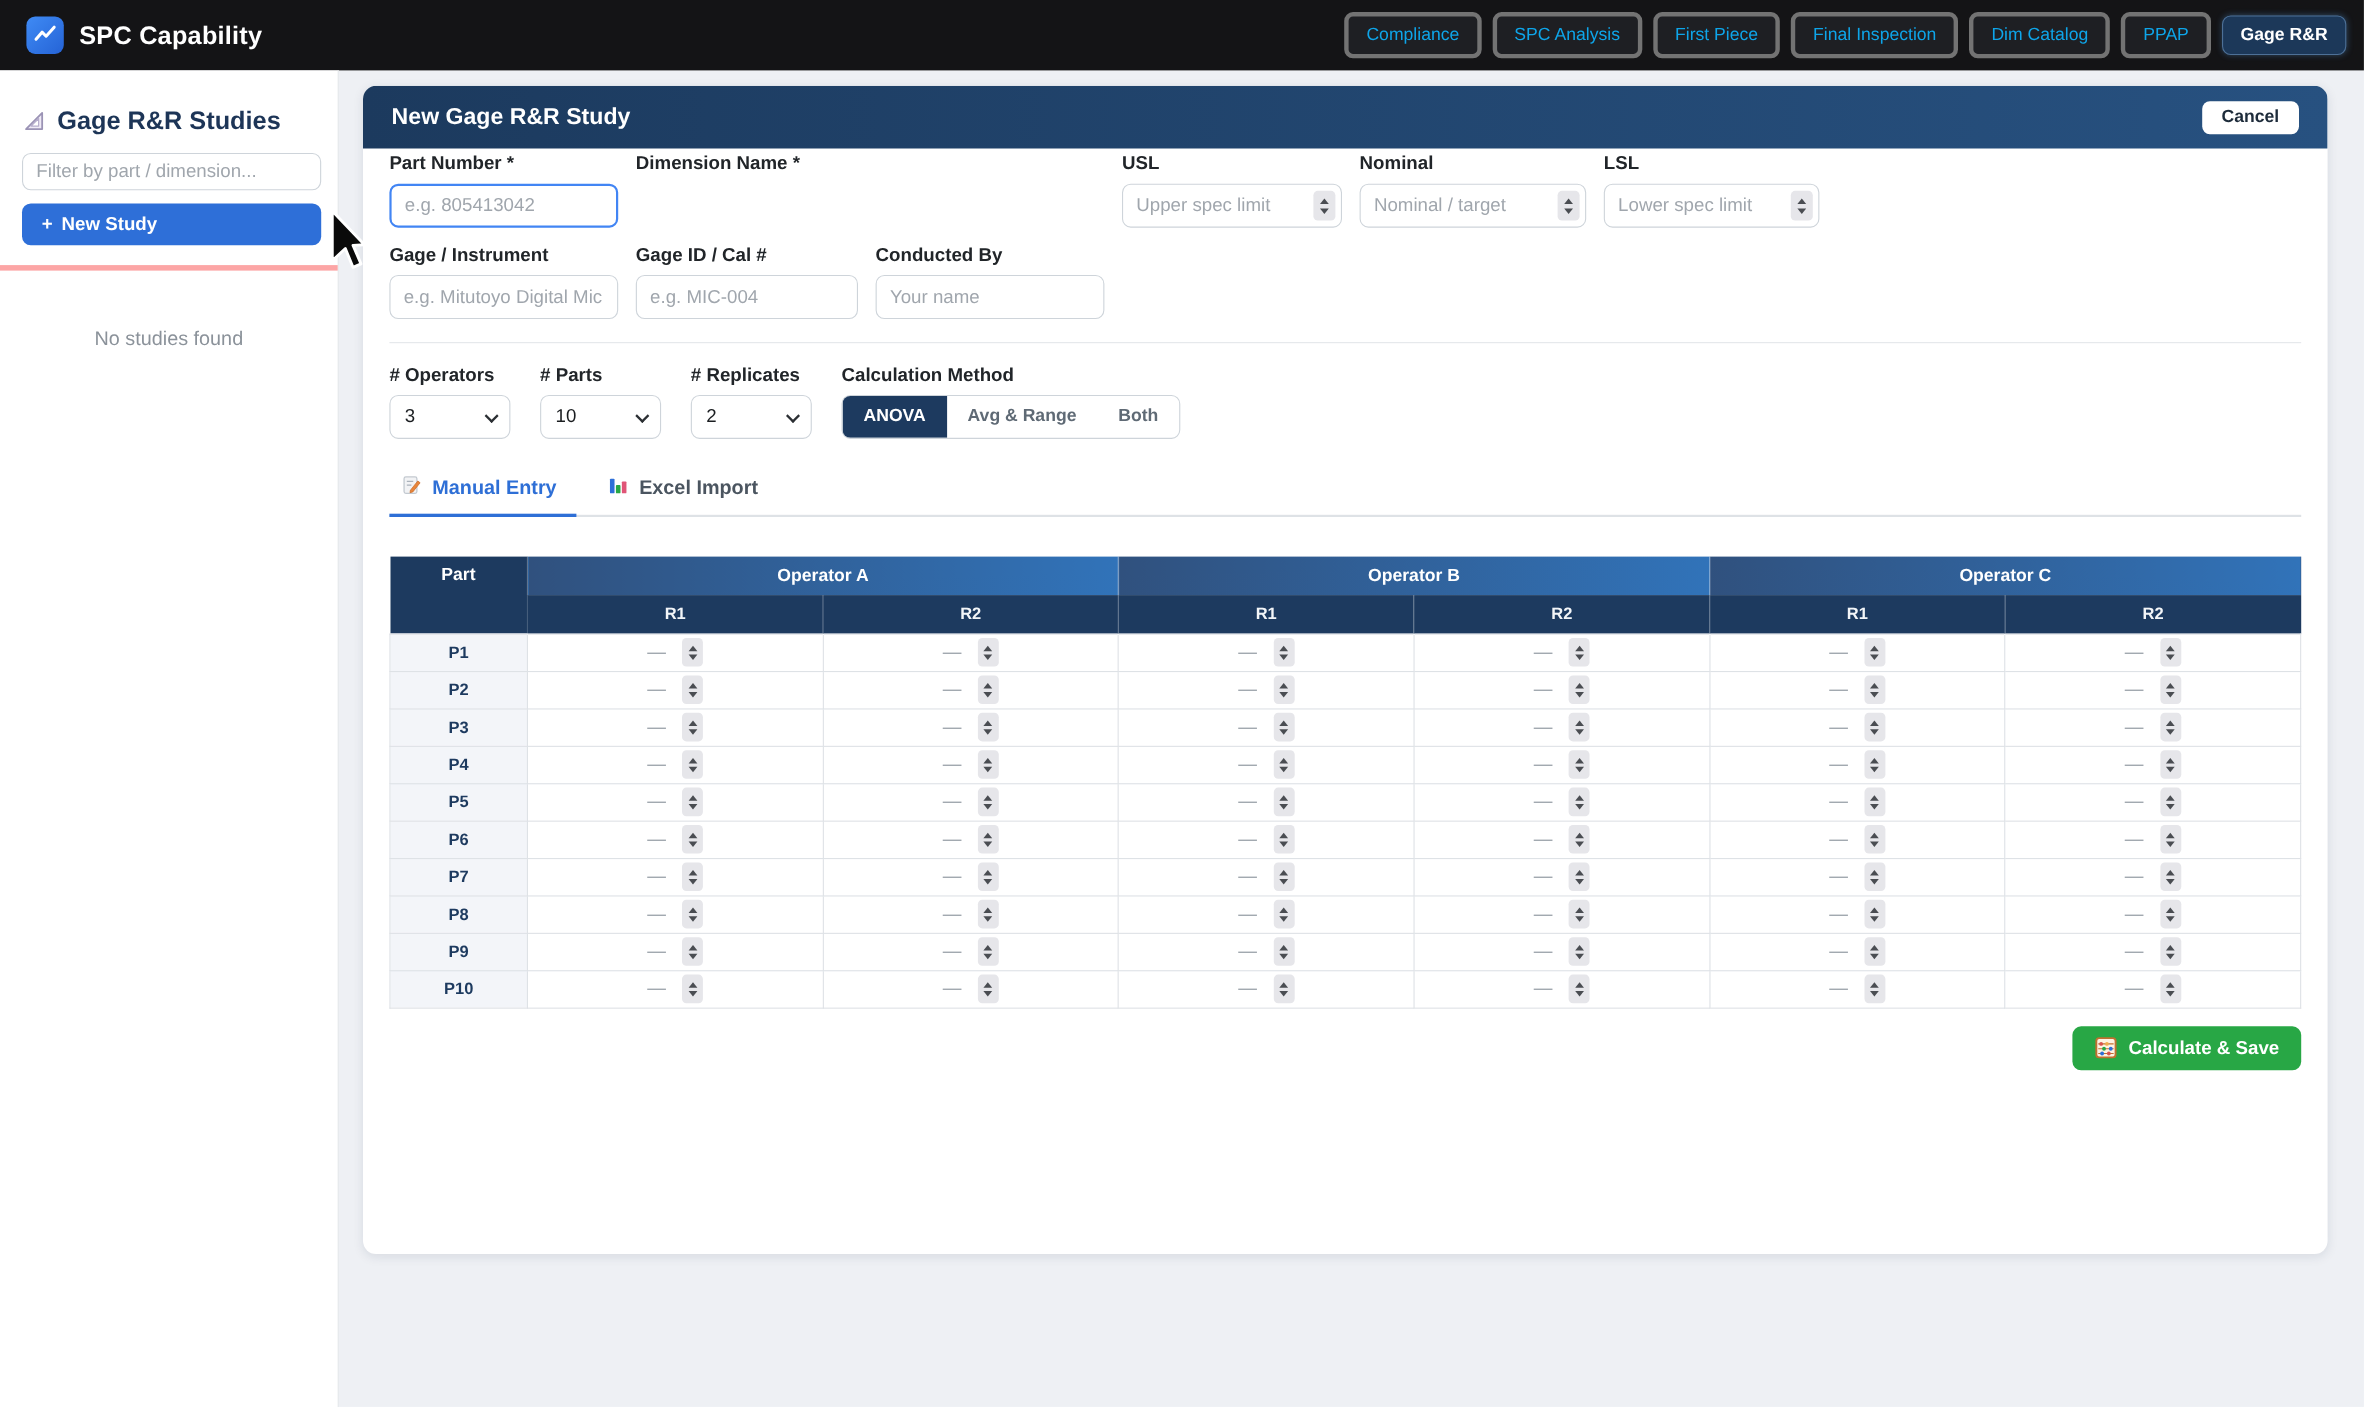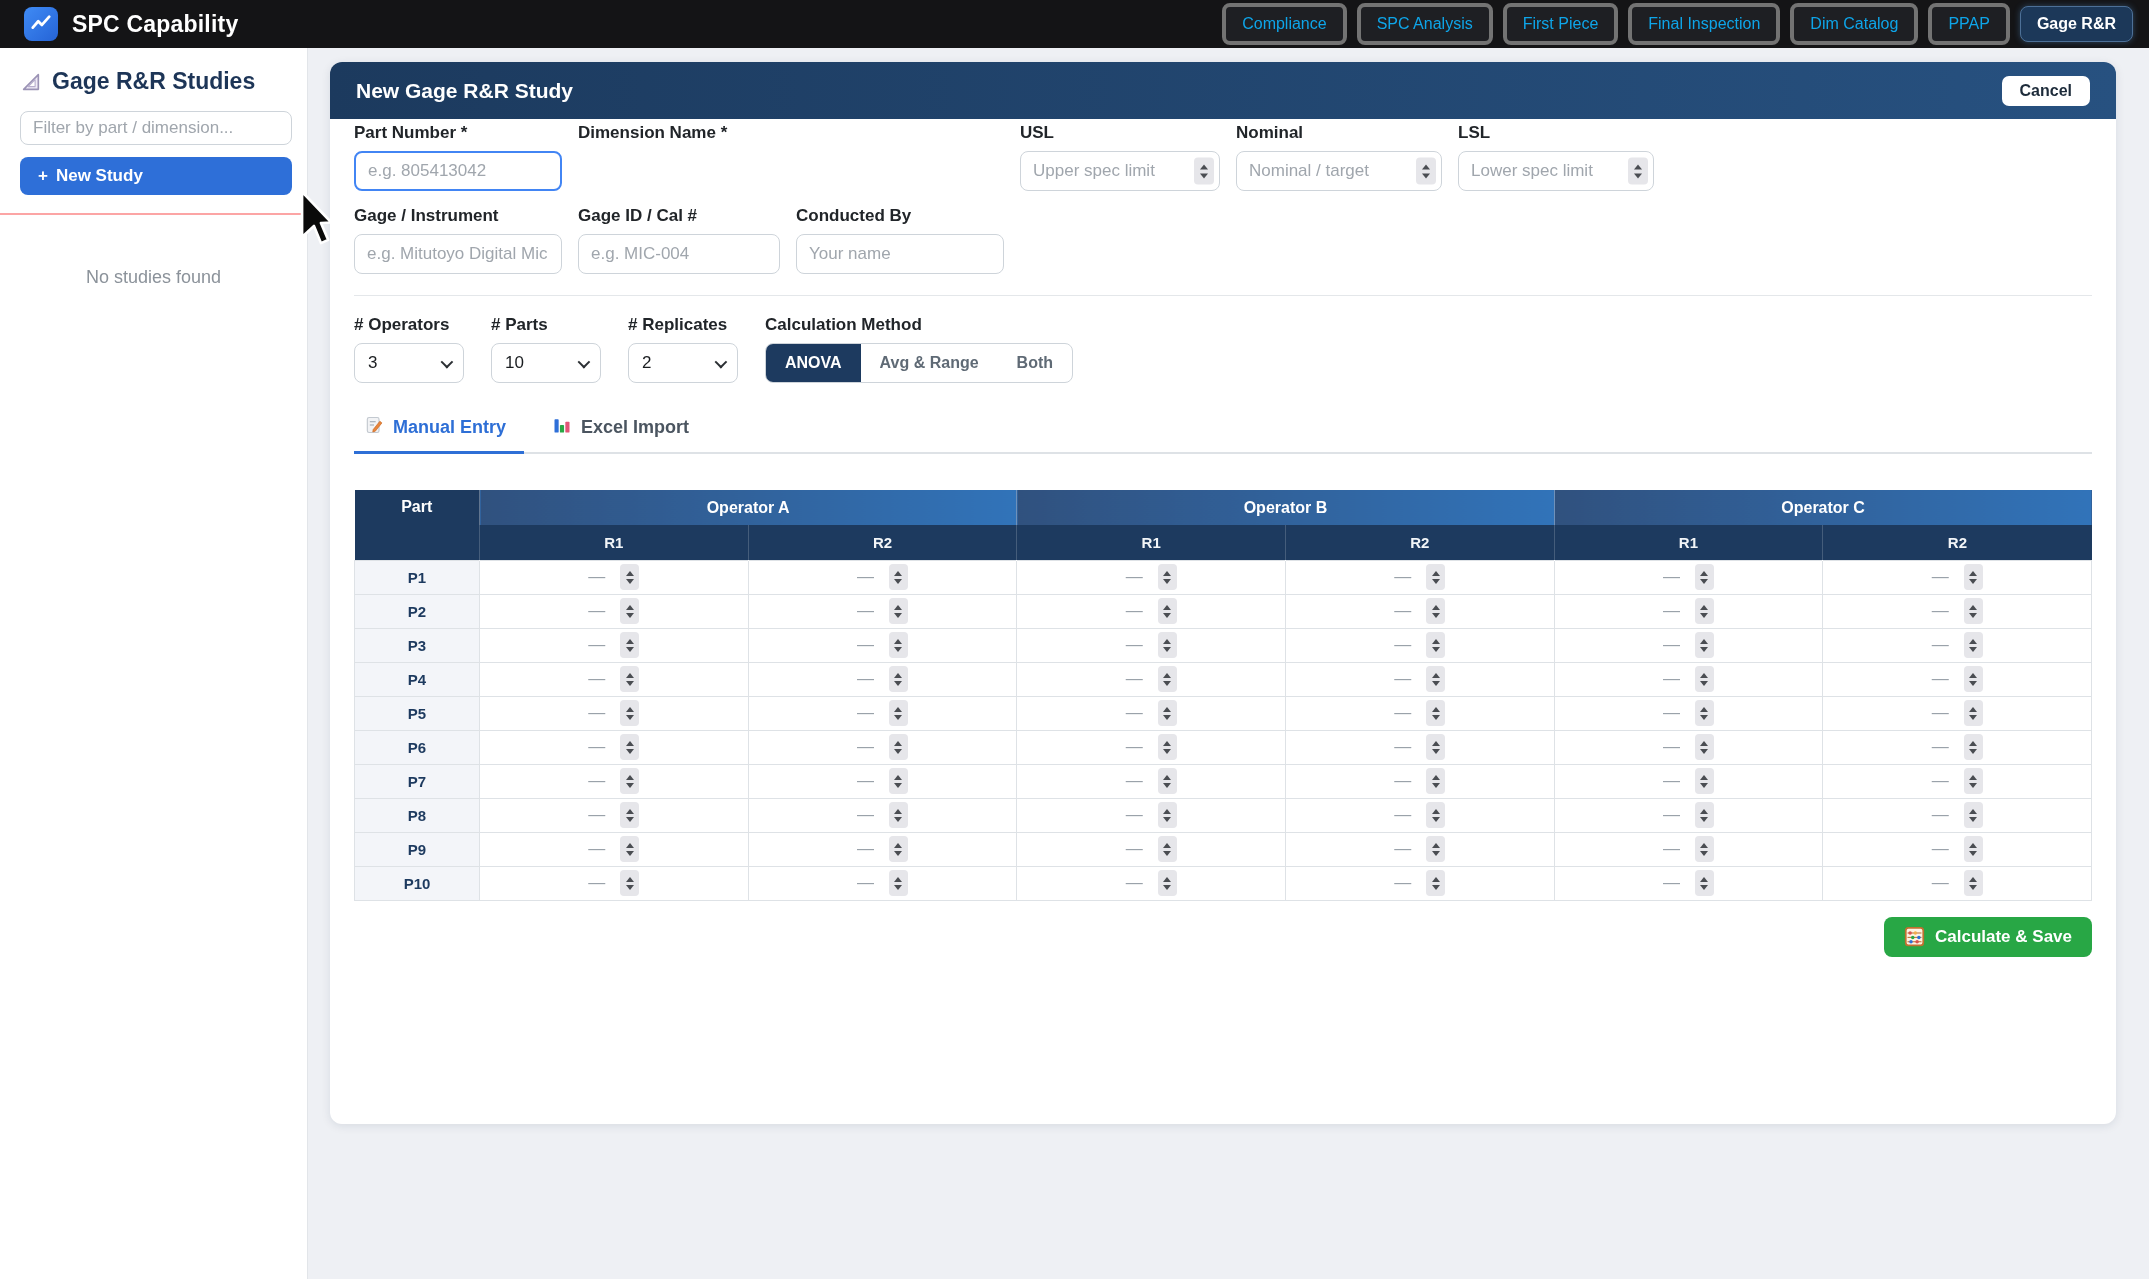--- a/index.html
+++ b/index.html
@@ -1,31 +1,31 @@
 <!DOCTYPE html>
 <html><head>
 <meta charset="utf-8">
 <style>
   * { margin:0; padding:0; box-sizing:border-box; }
   html,body { width:2149px; height:1279px; overflow:hidden; }
   body { font-family:"Liberation Sans", sans-serif; background:#eef0f4; position:relative; }
 
   
-  .navbar { height:48px; background:#141416; display:flex; align-items:center; justify-content:space-between; padding:0 16px 0 24px; }
+  .navbar { height:64px; background:#141416; display:flex; align-items:center; justify-content:space-between; padding:0 16px 0 24px; }
   .brand { display:flex; align-items:center; gap:14px; }
   .brand-logo { width:34px; height:34px; border-radius:8px; background:linear-gradient(135deg,#3f8bf5,#2563d6); display:flex; align-items:center; justify-content:center; }
   .brand-title { color:#ffffff; font-size:23px; font-weight:bold; letter-spacing:.2px; }
   .nav-items { display:flex; align-items:center; gap:10px; }
   .nav-pill { background:#1e1f23; color:#0ea5e9; font-size:16px; padding:8px 16px; border-radius:8px; border:4px solid #737373; cursor:pointer; white-space:nowrap; }
   .nav-pill.active { background:#1c3859; border:1px solid #4d7097; color:#ffffff; font-weight:bold; box-shadow:0 0 6px rgba(77,132,190,.45); }
 
   
   .layout { display:flex; height:1231px; }
   .sidebar { width:308px; background:#ffffff; border-right:1px solid #e2e5e9; display:flex; flex-direction:column; }
-  .sidebar-head { padding:20px 16px 18px 20px; border-bottom:2px solid #fca5a5; }
+  .sidebar-head { padding:32px 16px 18px 20px; border-bottom:5px solid #fca5a5; }
   .sidebar-title { display:flex; align-items:center; gap:10px; margin-bottom:16px; }
   .sidebar-title span { color:#1d3557; font-size:23px; font-weight:bold; }
   .filter-input { width:272px; height:34px; border:1px solid #ced4da; border-radius:8px; padding:0 12px; font-size:17px; font-family:"Liberation Sans",sans-serif; color:#212529; }
   .filter-input::placeholder { color:#a0a6ad; }
   .new-study-btn { margin-top:12px; width:272px; height:38px; background:#2e6fd8; border:none; border-radius:8px; color:#fff; font-size:17px; font-weight:bold; text-align:left; padding:0 18px; cursor:pointer; font-family:"Liberation Sans",sans-serif; }
   .new-study-btn .plus { font-weight:bold; margin-right:8px; }
   .sidebar-body { flex:1; padding-top:52px; }
   .empty-msg { text-align:center; color:#8b929a; font-size:18px; }
 
   

